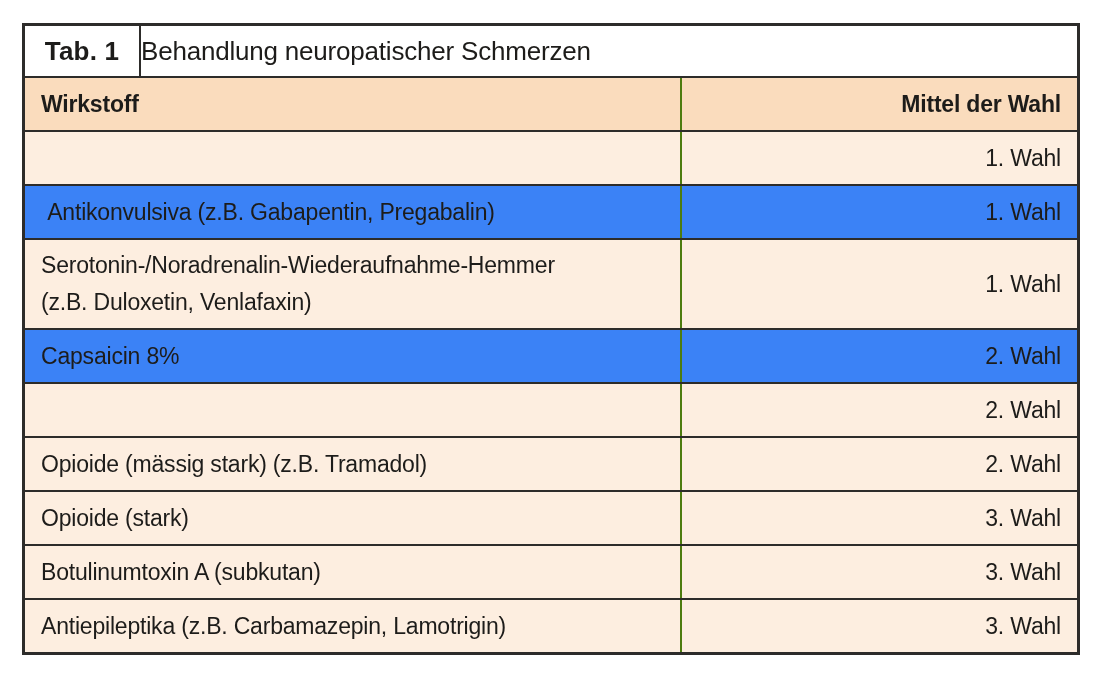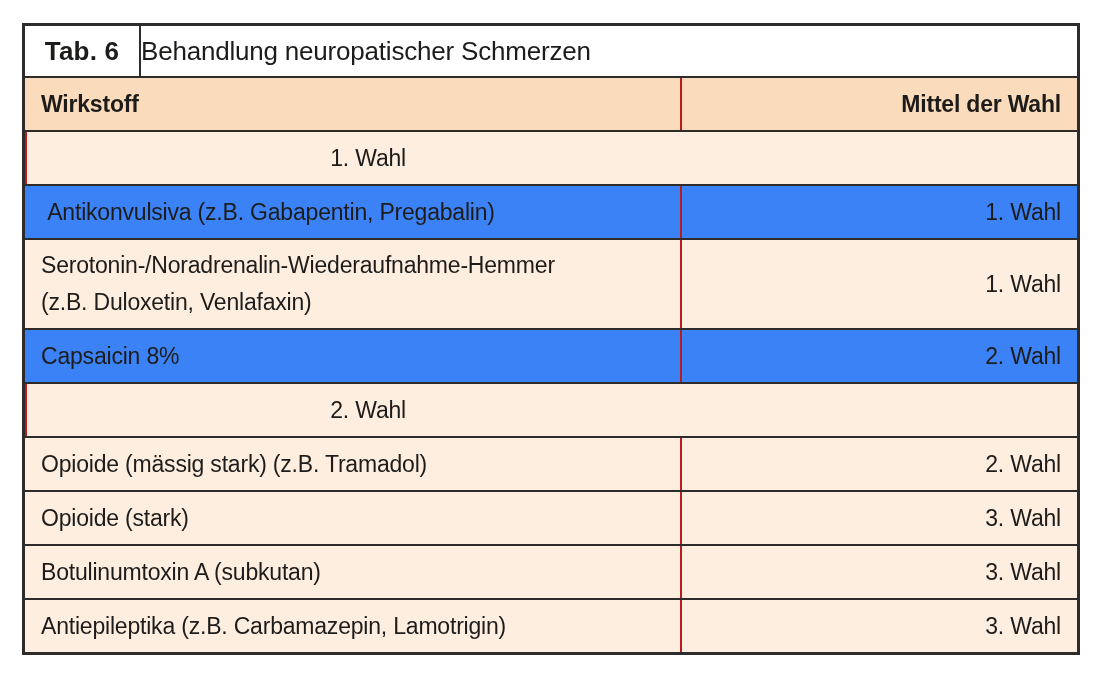--- a/index.html
+++ b/index.html
@@ -54,20 +54,21 @@
     font-size: 26px;
     letter-spacing: -0.2px;
   }
   .t-row {
     display: flex;
     align-items: stretch;
     border-top: 2px solid #2d2c2a;
     flex: 0 0 auto;
     height: 54px;
     box-sizing: border-box;
+    justify-content: flex-end;
   }
   .t-row.tall { height: 90px; }
   .header-row { background: #fadcbd; font-weight: bold; }
   .row-dark  { background: #3b82f6; }
   .row-light { background: #fdeee0; }
   .cell {
     display: flex;
     align-items: center;
     box-sizing: border-box;
     font-size: 23px;
@@ -75,33 +76,33 @@
     letter-spacing: -0.2px;
   }
   .cell.sub {
     flex: 1;
     padding-left: 16px;
     padding-right: 10px;
     white-space: pre-wrap;
   }
   .cell.choice {
     width: 397px;
-    border-left: 2px solid #b91c1c;
+    border-left: 2px solid #4d7c0f;
     justify-content: flex-end;
     padding-right: 16px;
   }
 </style>
 </head>
 <body>
 
 <div class="stage">
   <div class="figure-table">
 
     <div class="title-row">
-      <div class="title-label">Tab. 6</div>
+      <div class="title-label">Tab. 1</div>
       <div class="title-text">Behandlung neuropatischer Schmerzen</div>
     </div>
 
     <div class="t-row header-row">
       <div class="cell sub">Wirkstoff</div>
       <div class="cell choice">Mittel der Wahl</div>
     </div>
 
     <div class="t-row body-row row-light">
       <div class="cell choice">1. Wahl</div>

